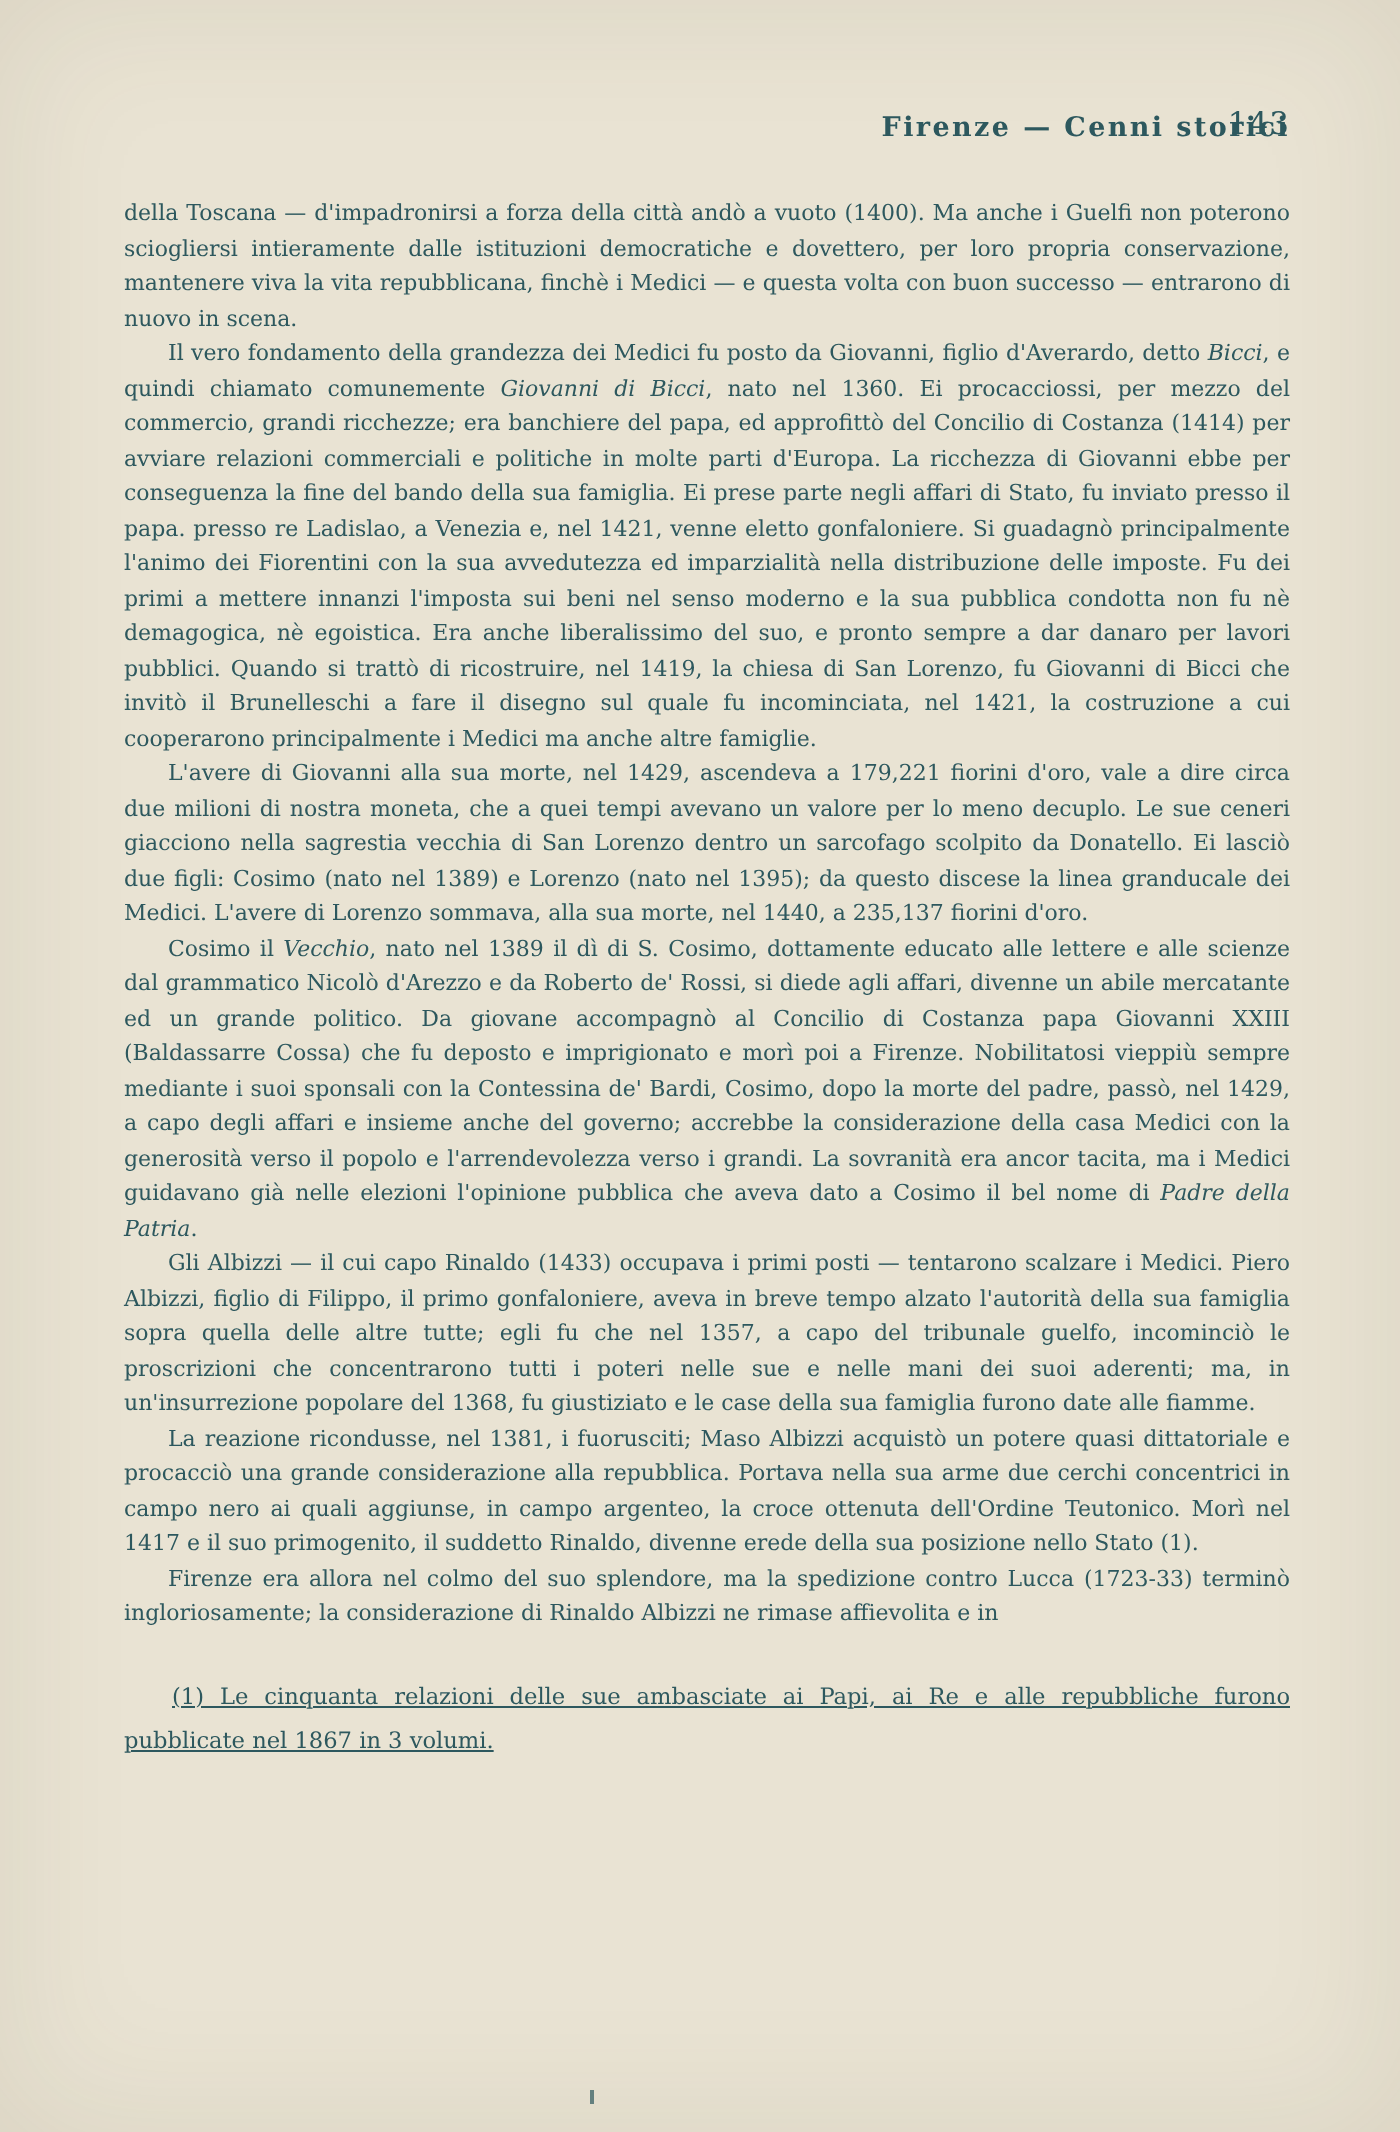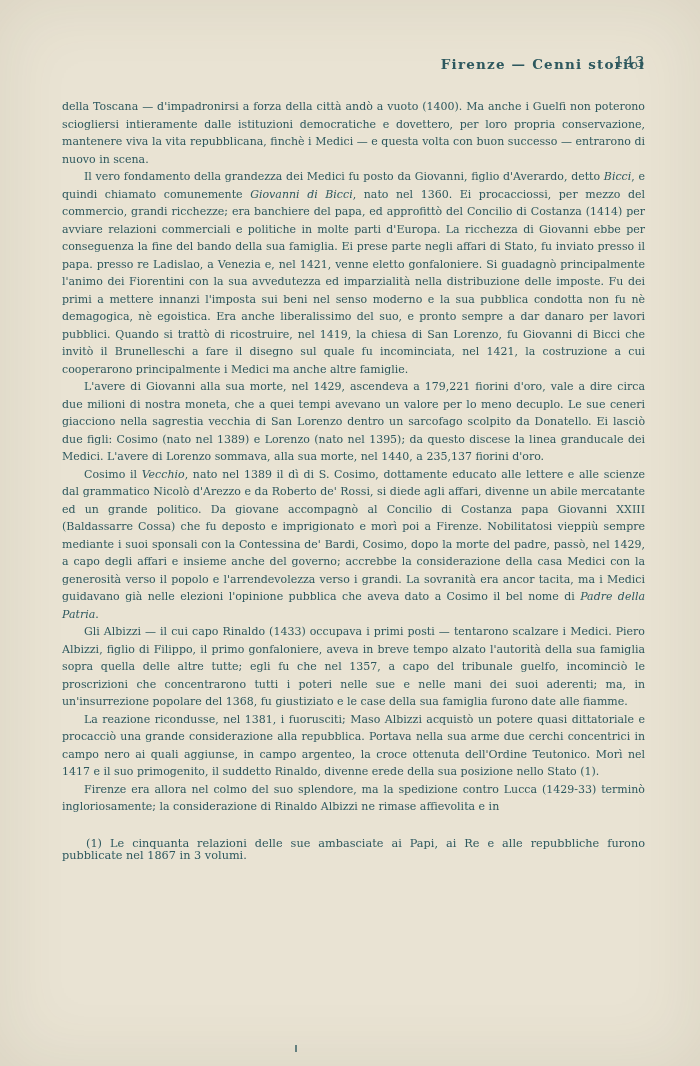--- a/index.html
+++ b/index.html
@@ -43,22 +43,23 @@
     font-size: 11px;
     line-height: 17.5px;
     text-align: justify;
   }
   .para { margin: 0; }
   .para.indent { text-indent: 22px; }
   .para em { }
   .footnote {
     margin-top: 22px;
     font-size: 11.3px;
-    line-height: 12px;
+    line-height: 22px;
     text-align: justify;
+    text-decoration: underline;
   }
   .footnote p { margin: 0; text-indent: 24px; }
   .printer-mark {
     position: absolute;
     left: 295px;
     top: 1045px;
     width: 2px;
     height: 7px;
     background: #2d585e;
     opacity: 0.7;
@@ -73,21 +74,21 @@
     <span class="page-number">143</span>
   </div>
 
   <div class="body-text">
       <p class="para"><span>della Toscana — d'impadronirsi a forza della città andò a vuoto (1400). Ma anche i Guelfi non poterono sciogliersi intieramente dalle istituzioni democratiche e dovettero, per loro propria conservazione, mantenere viva la vita repubblicana, finchè i Medici — e questa volta con buon successo — entrarono di nuovo in scena.</span></p>
       <p class="para indent"><span>Il vero fondamento della grandezza dei Medici fu posto da Giovanni, figlio d'Averardo, detto </span><em>Bicci</em><span>, e quindi chiamato comunemente </span><em>Giovanni di Bicci</em><span>, nato nel 1360. Ei procacciossi, per mezzo del commercio, grandi ricchezze; era banchiere del papa, ed approfittò del Concilio di Costanza (1414) per avviare relazioni commerciali e politiche in molte parti d'Europa. La ricchezza di Giovanni ebbe per conseguenza la fine del bando della sua famiglia. Ei prese parte negli affari di Stato, fu inviato presso il papa. presso re Ladislao, a Venezia e, nel 1421, venne eletto gonfaloniere. Si guadagnò principalmente l'animo dei Fiorentini con la sua avvedutezza ed imparzialità nella distribuzione delle imposte. Fu dei primi a mettere innanzi l'imposta sui beni nel senso moderno e la sua pubblica condotta non fu nè demagogica, nè egoistica. Era anche liberalissimo del suo, e pronto sempre a dar danaro per lavori pubblici. Quando si trattò di ricostruire, nel 1419, la chiesa di San Lorenzo, fu Giovanni di Bicci che invitò il Brunelleschi a fare il disegno sul quale fu incominciata, nel 1421, la costruzione a cui cooperarono principalmente i Medici ma anche altre famiglie.</span></p>
       <p class="para indent"><span>L'avere di Giovanni alla sua morte, nel 1429, ascendeva a 179,221 fiorini d'oro, vale a dire circa due milioni di nostra moneta, che a quei tempi avevano un valore per lo meno decuplo. Le sue ceneri giacciono nella sagrestia vecchia di San Lorenzo dentro un sarcofago scolpito da Donatello. Ei lasciò due figli: Cosimo (nato nel 1389) e Lorenzo (nato nel 1395); da questo discese la linea granducale dei Medici. L'avere di Lorenzo sommava, alla sua morte, nel 1440, a 235,137 fiorini d'oro.</span></p>
       <p class="para indent"><span>Cosimo il </span><em>Vecchio</em><span>, nato nel 1389 il dì di S. Cosimo, dottamente educato alle lettere e alle scienze dal grammatico Nicolò d'Arezzo e da Roberto de' Rossi, si diede agli affari, divenne un abile mercatante ed un grande politico. Da giovane accompagnò al Concilio di Costanza papa Giovanni XXIII (Baldassarre Cossa) che fu deposto e imprigionato e morì poi a Firenze. Nobilitatosi vieppiù sempre mediante i suoi sponsali con la Contessina de' Bardi, Cosimo, dopo la morte del padre, passò, nel 1429, a capo degli affari e insieme anche del governo; accrebbe la considerazione della casa Medici con la generosità verso il popolo e l'arrendevolezza verso i grandi. La sovranità era ancor tacita, ma i Medici guidavano già nelle elezioni l'opinione pubblica che aveva dato a Cosimo il bel nome di </span><em>Padre della Patria</em><span>.</span></p>
       <p class="para indent"><span>Gli Albizzi — il cui capo Rinaldo (1433) occupava i primi posti — tentarono scalzare i Medici. Piero Albizzi, figlio di Filippo, il primo gonfaloniere, aveva in breve tempo alzato l'autorità della sua famiglia sopra quella delle altre tutte; egli fu che nel 1357, a capo del tribunale guelfo, incominciò le proscrizioni che concentrarono tutti i poteri nelle sue e nelle mani dei suoi aderenti; ma, in un'insurrezione popolare del 1368, fu giustiziato e le case della sua famiglia furono date alle fiamme.</span></p>
       <p class="para indent"><span>La reazione ricondusse, nel 1381, i fuorusciti; Maso Albizzi acquistò un potere quasi dittatoriale e procacciò una grande considerazione alla repubblica. Portava nella sua arme due cerchi concentrici in campo nero ai quali aggiunse, in campo argenteo, la croce ottenuta dell'Ordine Teutonico. Morì nel 1417 e il suo primogenito, il suddetto Rinaldo, divenne erede della sua posizione nello Stato (1).</span></p>
-      <p class="para indent"><span>Firenze era allora nel colmo del suo splendore, ma la spedizione contro Lucca (1429-33) terminò ingloriosamente; la considerazione di Rinaldo Albizzi ne rimase affievolita e in</span></p>
+      <p class="para indent"><span>Firenze era allora nel colmo del suo splendore, ma la spedizione contro Lucca (1723-33) terminò ingloriosamente; la considerazione di Rinaldo Albizzi ne rimase affievolita e in</span></p>
     </div>
 
   <div class="footnote">
     <p>(1) Le cinquanta relazioni delle sue ambasciate ai Papi, ai Re e alle repubbliche furono pubblicate nel 1867 in 3 volumi.</p>
   </div>
 
   <div class="printer-mark"></div>
 </div>
 
 </body></html>

